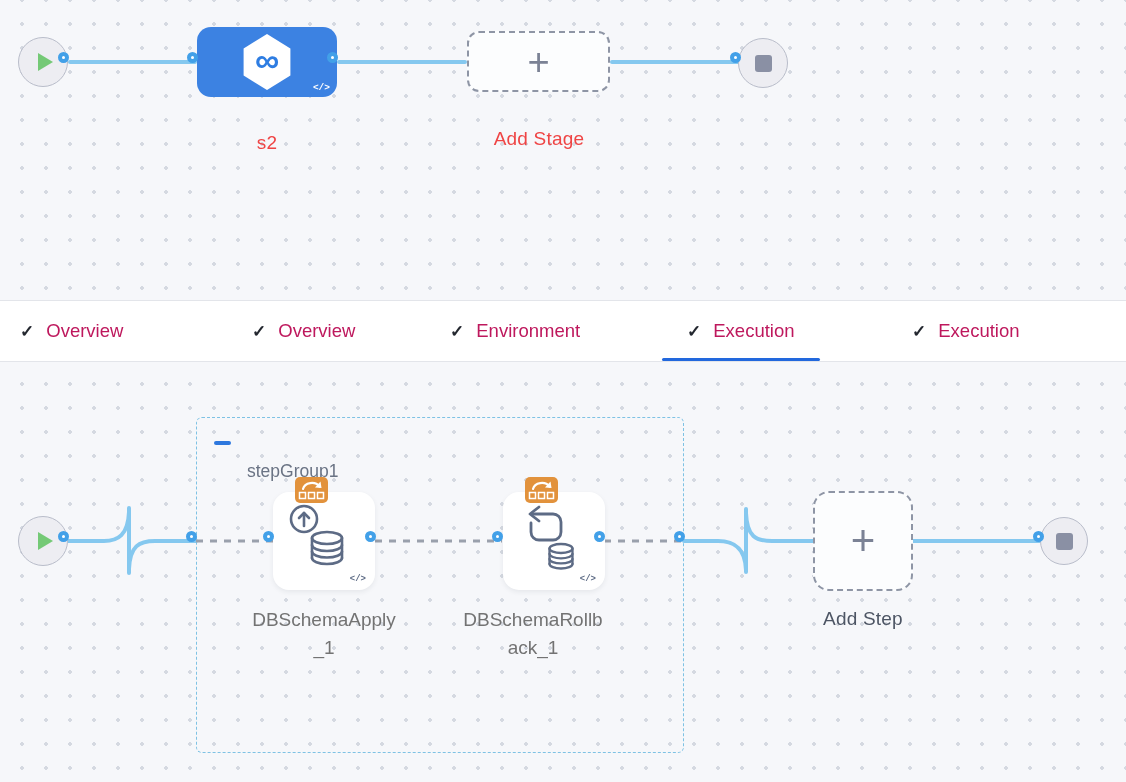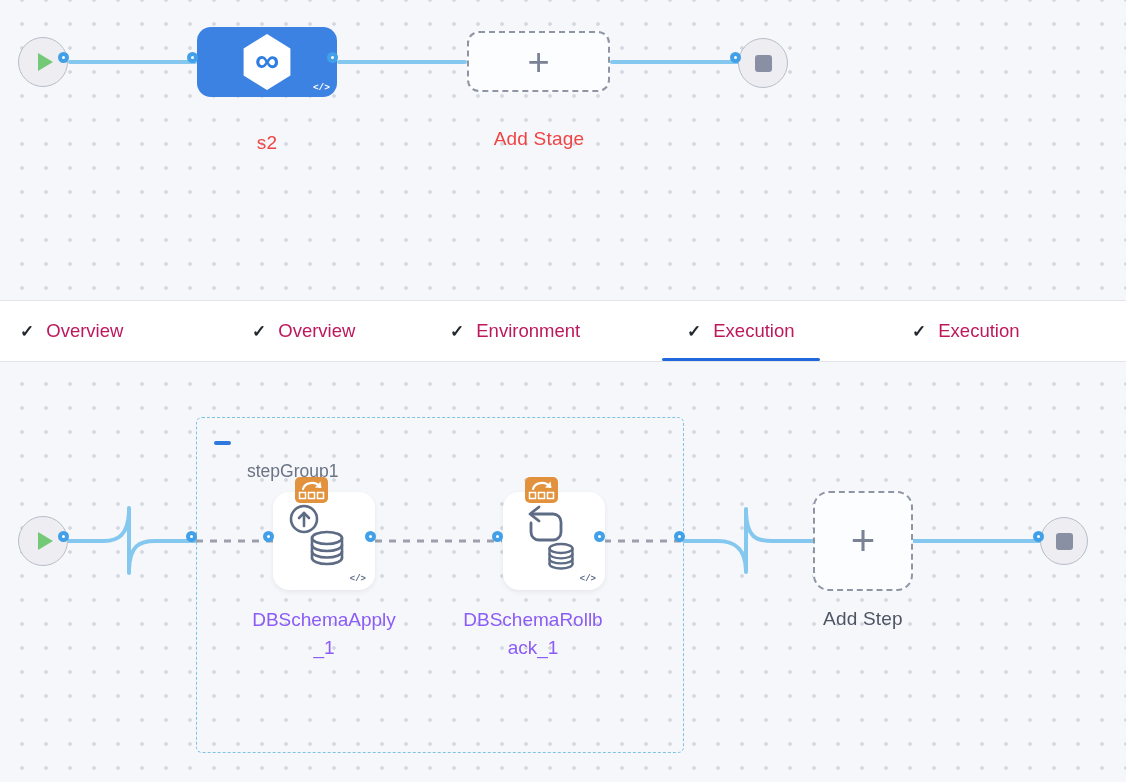--- a/index.html
+++ b/index.html
@@ -89,21 +89,21 @@
     position:absolute; left:247px; top:433px; font-size:17.5px; color:#6a7384; z-index:3;margin-top:28px;
   }
   .step-card {
     position:absolute; width:102px; height:98px; top:492px; background:#ffffff;
     border-radius:16px; box-shadow:0 2px 5px rgba(40,50,70,0.08); z-index:3; cursor:pointer;
   }
   .step-card .yaml-badge { color:#5d6b85; right:9px; bottom:6px; font-size:9px; }
   .strategy-badge { position:absolute; top:477px; width:33px; height:26px; z-index:4; cursor:pointer; }
   .step-label {
     position:absolute; top:606px; width:144px; text-align:center; font-size:19px;
-    line-height:1.45; color:#8b5cf6; overflow-wrap:anywhere; z-index:3;
+    line-height:1.45; color:#737373; overflow-wrap:anywhere; z-index:3;
   }
   svg.edge-layer { position:absolute; left:0; top:362px; z-index:1; }
 </style>
 </head>
 <body>
 
 <div class="term-circle" style="left:18px; top:37px;">
   <div class="play-tri"></div>
 </div>
 

